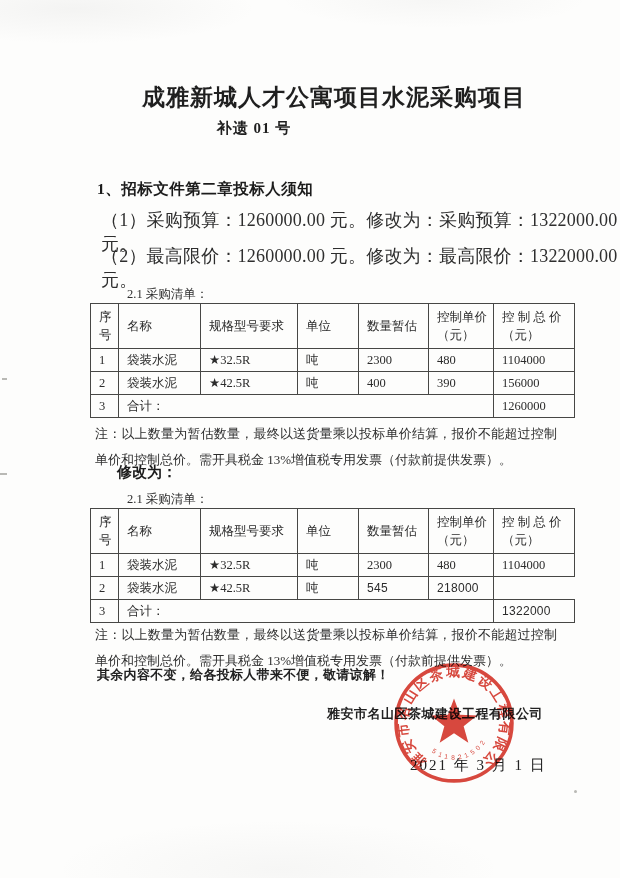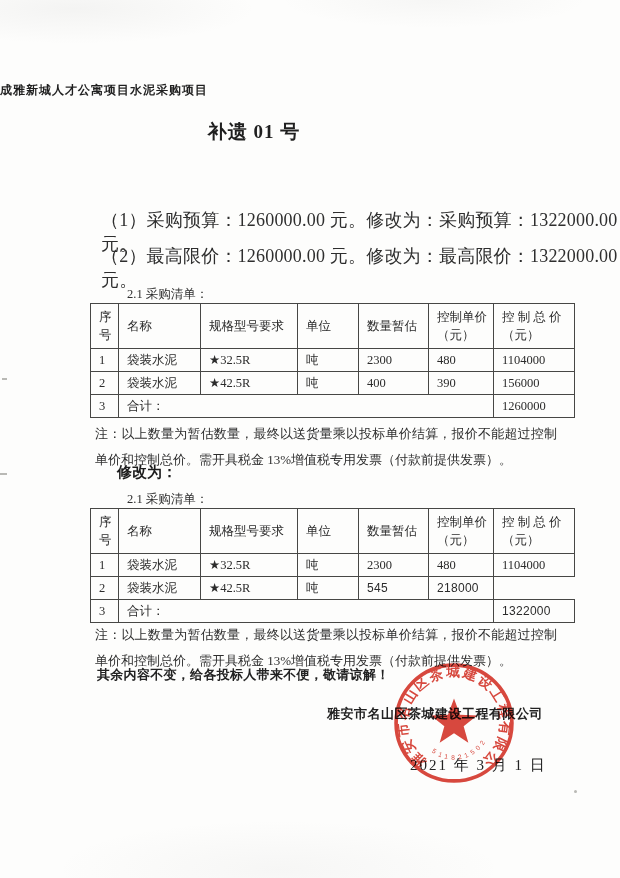--- a/index.html
+++ b/index.html
@@ -11,26 +11,26 @@
     color:#2b2b2b;
     background:
       radial-gradient(ellipse 260px 50px at 12% 1%, rgba(120,120,118,0.07), transparent 70%),
       radial-gradient(ellipse 220px 40px at 70% 0%, rgba(120,120,118,0.05), transparent 70%),
       radial-gradient(ellipse 320px 70px at 45% 99%, rgba(120,120,118,0.05), transparent 70%),
       linear-gradient(#fdfdfc,#fdfdfc);
     overflow:hidden;
   }
   .abs{position:absolute;}
   .doc-title{
-    top:82px;left:0;width:526px;text-align:left;
-    font-size:12px;font-weight:700;letter-spacing:1px;color:#1f1f1f;
+    top:82px;left:0;width:526px;text-align:right;
+    font-size:23px;font-weight:700;letter-spacing:1px;color:#1f1f1f;
   }
   .doc-subtitle{
     top:119px;left:0;width:508px;text-align:center;
-    font-size:19px;font-weight:700;letter-spacing:1px;color:#1f1f1f;
+    font-size:15px;font-weight:700;letter-spacing:1px;color:#1f1f1f;
   }
   .sec-heading{
     font-size:15.5px;font-weight:700;color:#1c1c1c;letter-spacing:0.5px;
   }
   .body-line{
     font-size:18px;color:#2e2e2e;letter-spacing:0.2px;
   }
   .caption{
     font-size:12.5px;color:#2e2e2e;
   }
@@ -73,20 +73,21 @@
   .scan-mark{background:#b9b9b5;}
 </style>
 </head>
 <body>
 
 <div class="page">
 
   <div class="abs doc-title">成雅新城人才公寓项目水泥采购项目</div>
   <div class="abs doc-subtitle">补遗 01 号</div>
 
+  <div class="abs sec-heading" style="left:97px;top:179px;">1、招标文件第二章投标人须知</div>
   <div class="abs body-line" style="left:101px;top:208px;">（1）采购预算：1260000.00 元。修改为：采购预算：1322000.00 元。</div>
   <div class="abs body-line" style="left:101px;top:244px;">（2）最高限价：1260000.00 元。修改为：最高限价：1322000.00 元。</div>
 
   <div class="abs caption" style="left:127px;top:286px;">2.1 采购清单：</div>
 
   <table class="sheet abs" style="left:90px;top:303px;">
     <colgroup>
       <col style="width:28px">
         <col style="width:82px">
         <col style="width:97px">

